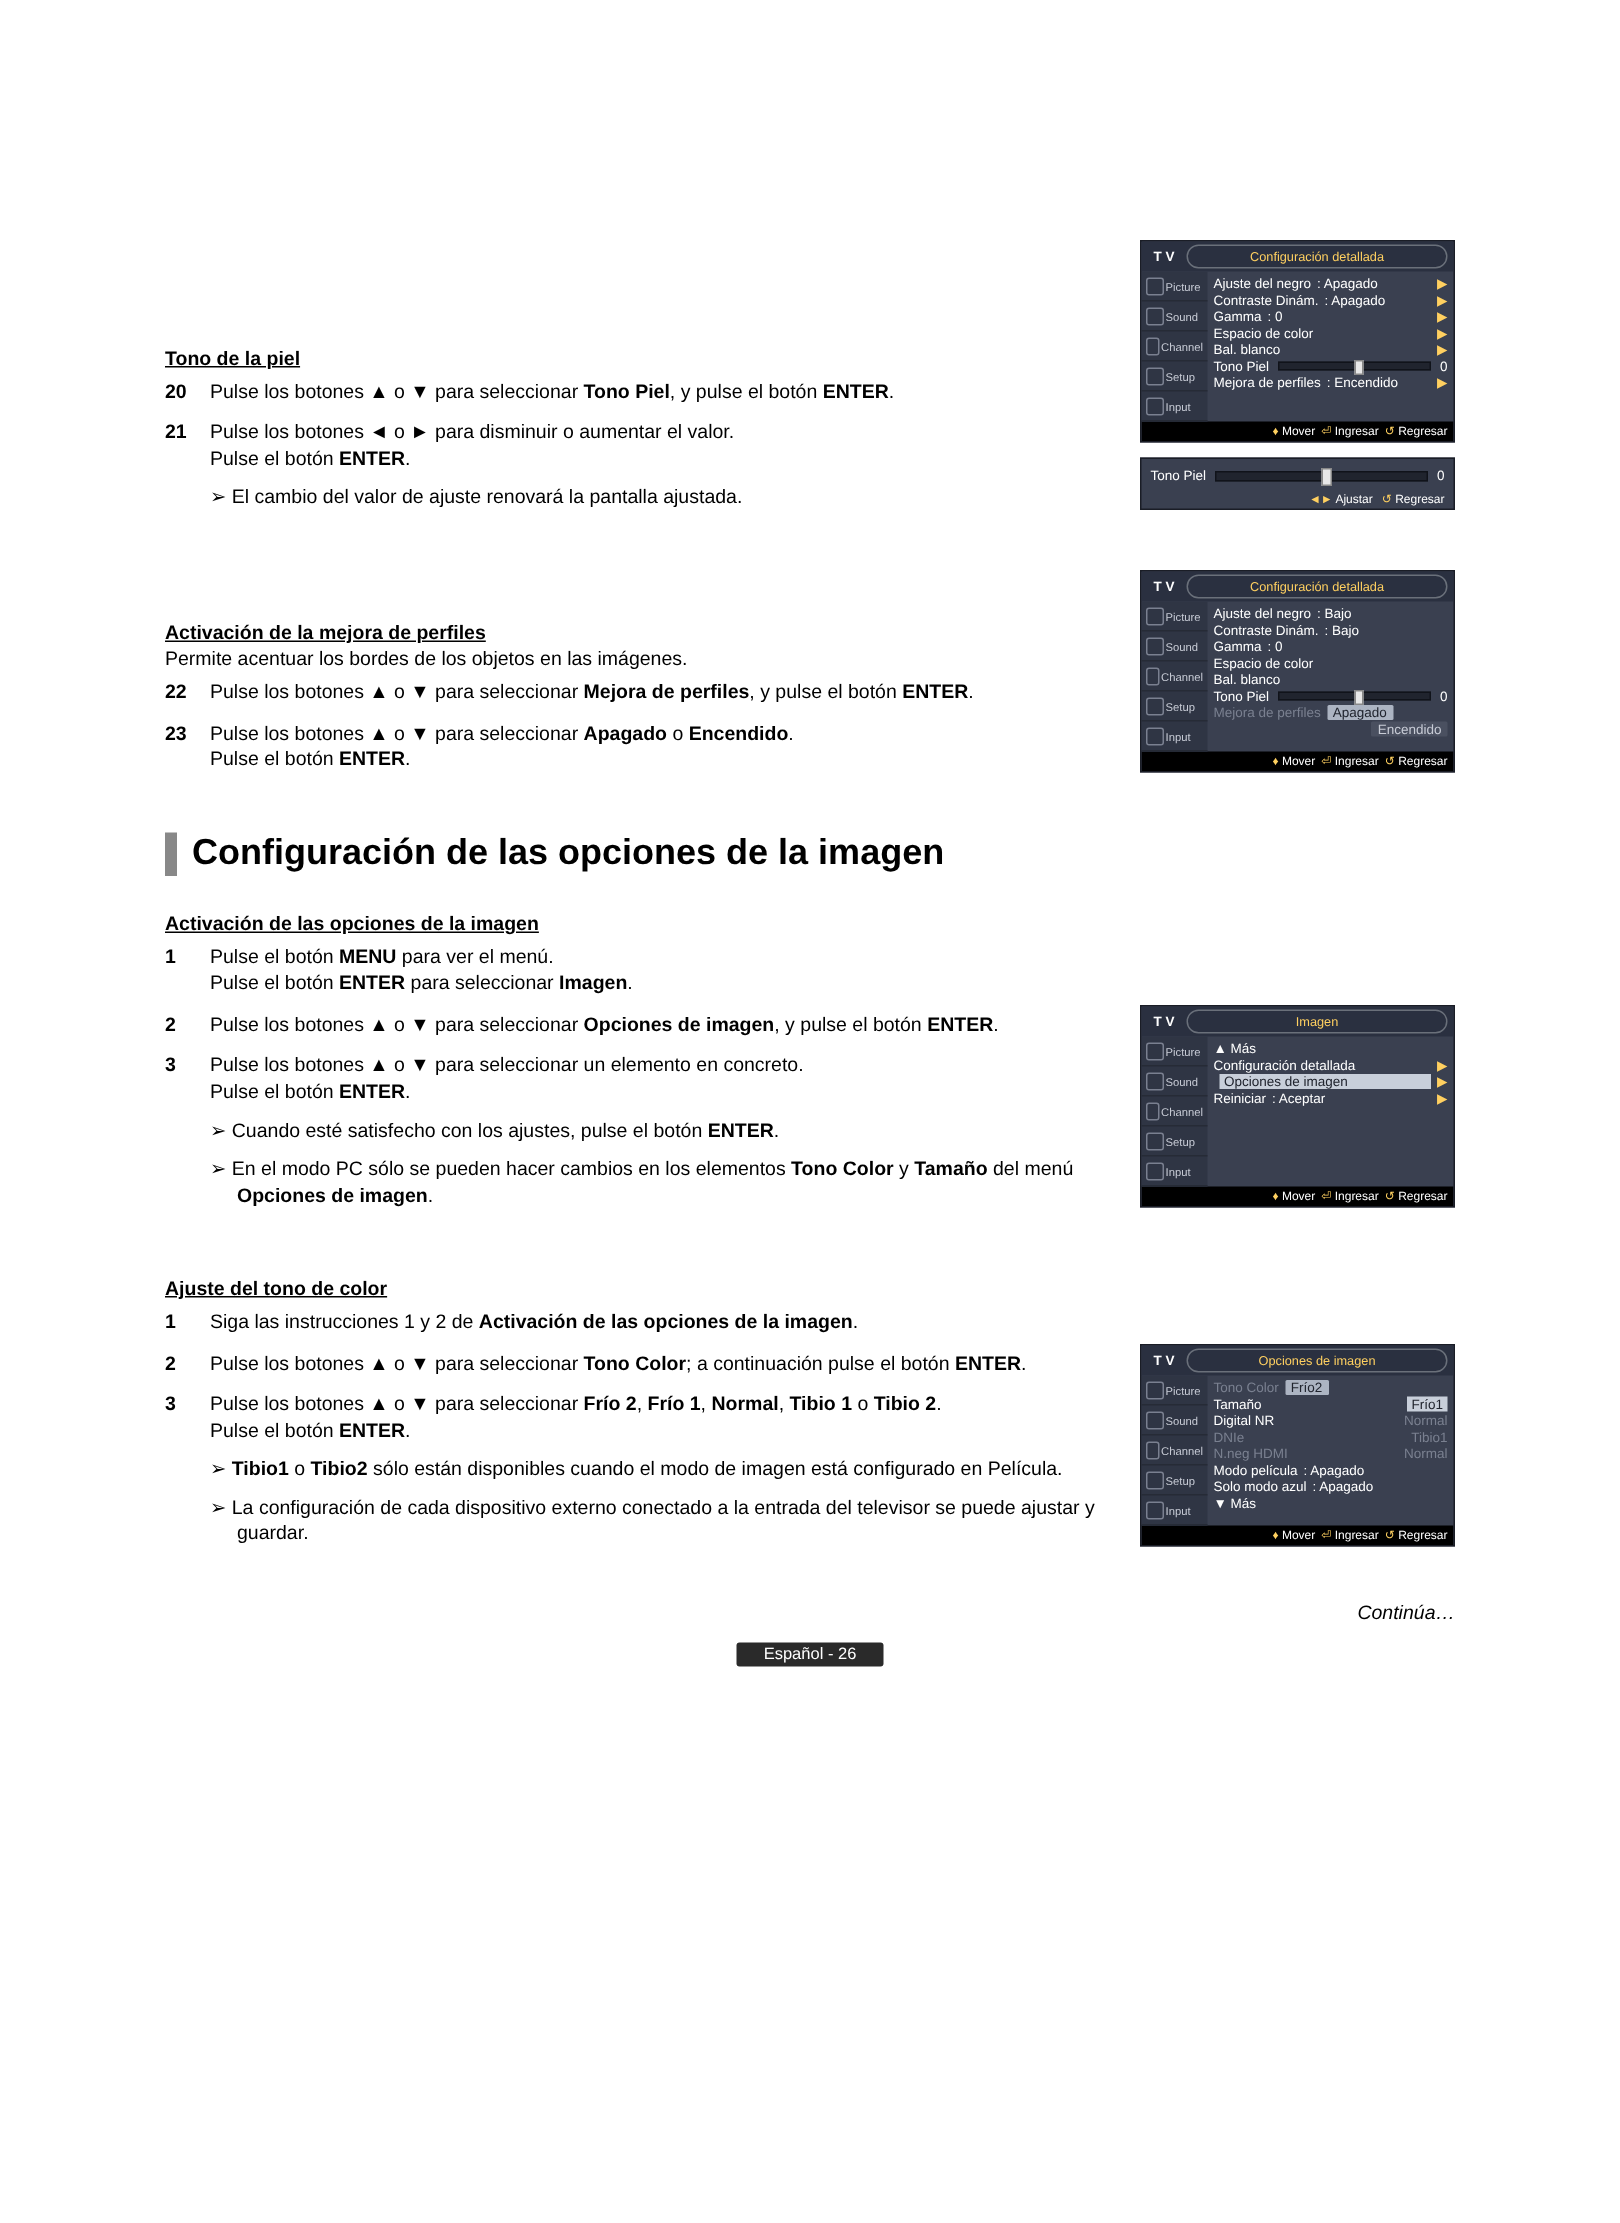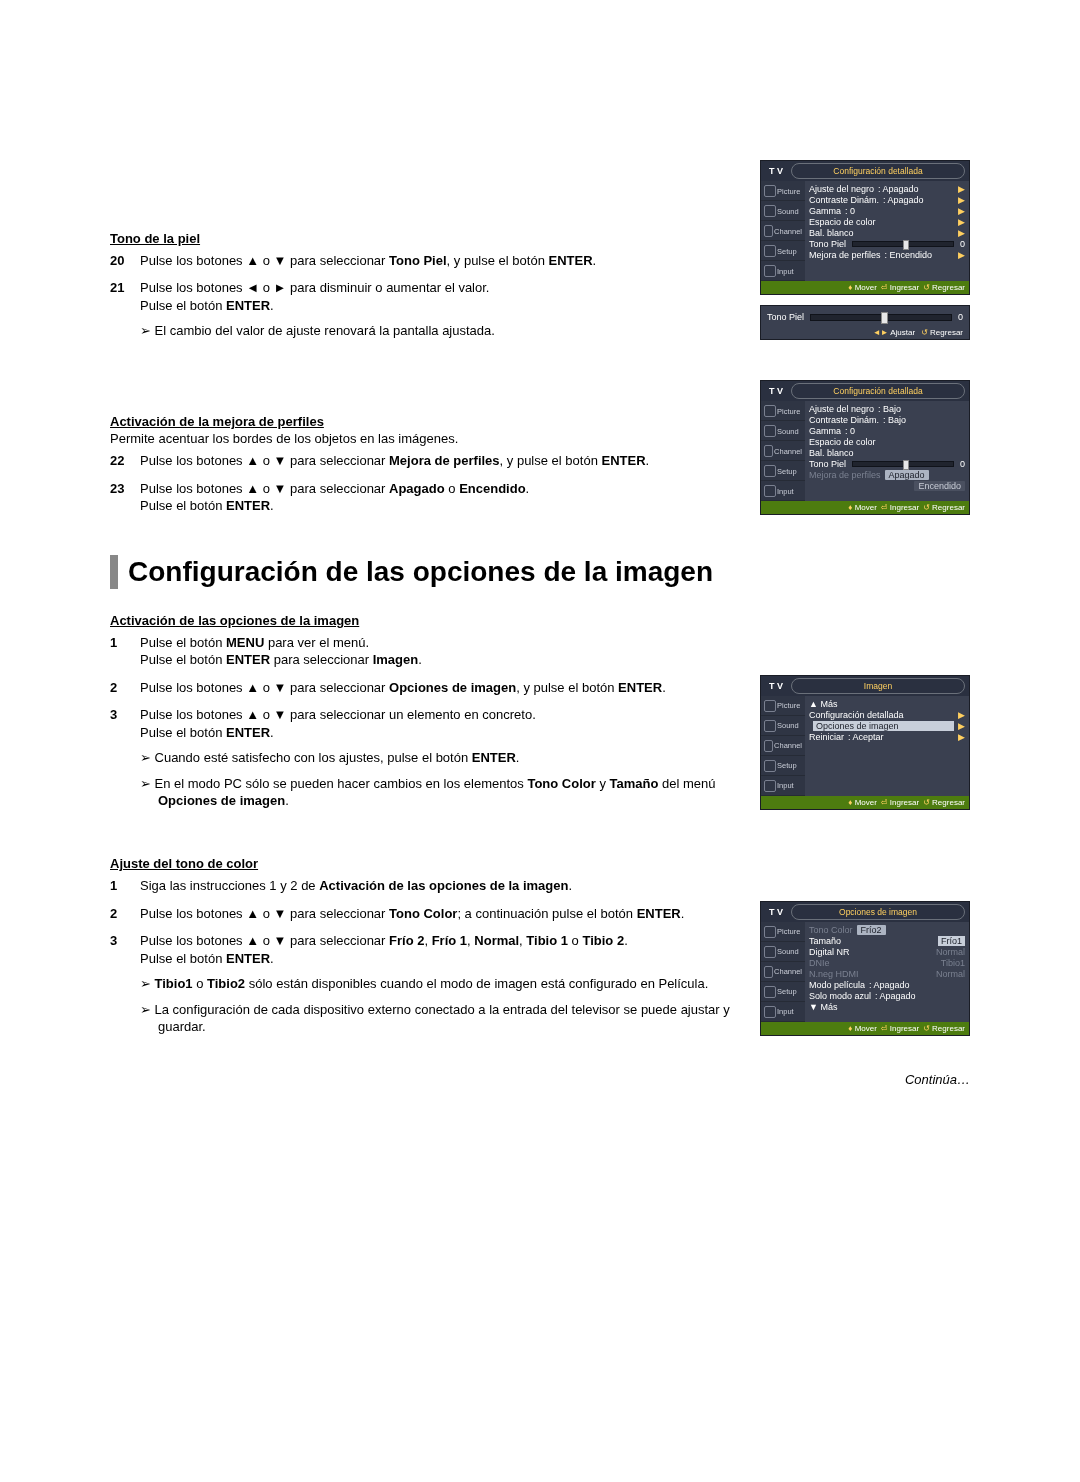--- a/index.html
+++ b/index.html
@@ -27,21 +27,21 @@
   .sidecol {
     width: 210px;
     flex-shrink: 0;
   }
   .subtitle {
     font-weight: bold;
     text-decoration: underline;
     margin: 6px 0 2px 0;
   }
   .sectiontitle {
-    font-size: 28px;
+    font-size: 24px;
     font-weight: bold;
     margin: 30px 0 18px 0;
     border-left: 8px solid #888;
     padding-left: 10px;
     line-height: 1.2;
   }
   ol.steps {
     list-style: none;
     padding: 0;
     margin: 6px 0 0 0;
@@ -163,21 +163,21 @@
     border-radius: 1px;
   }
   .tvmenu .item .hl {
     background: #c8cfda;
     color: #20242e;
     padding: 0 3px;
     margin-left: 4px;
     white-space: nowrap;
   }
   .tvmenu .footer {
-    background: #4d7c0f;
+    background: #000000;
     color: #c8ccd6;
     font-size: 8px;
     padding: 2px 4px;
     text-align: right;
     white-space: nowrap;
   }
   .tvmenu .footer span { color: #ffd060; margin-left: 4px; }
   .tvmenu .footer span b { color: #fff; font-weight: normal; }
   .miniadjust {
     background: #3a4050;
@@ -621,13 +621,14 @@
           </div>
         </div>
         <div class="footer">
           <span>♦ <b>Mover</b></span><span>⏎ <b>Ingresar</b></span><span>↺ <b>Regresar</b></span>
         </div>
       </div>
     </div>
   </div>
 
   <div class="continua">Continúa…</div>
+  <div class="pagefoot"><span>Español - 26</span></div>
 </div>
 
 </body></html>

